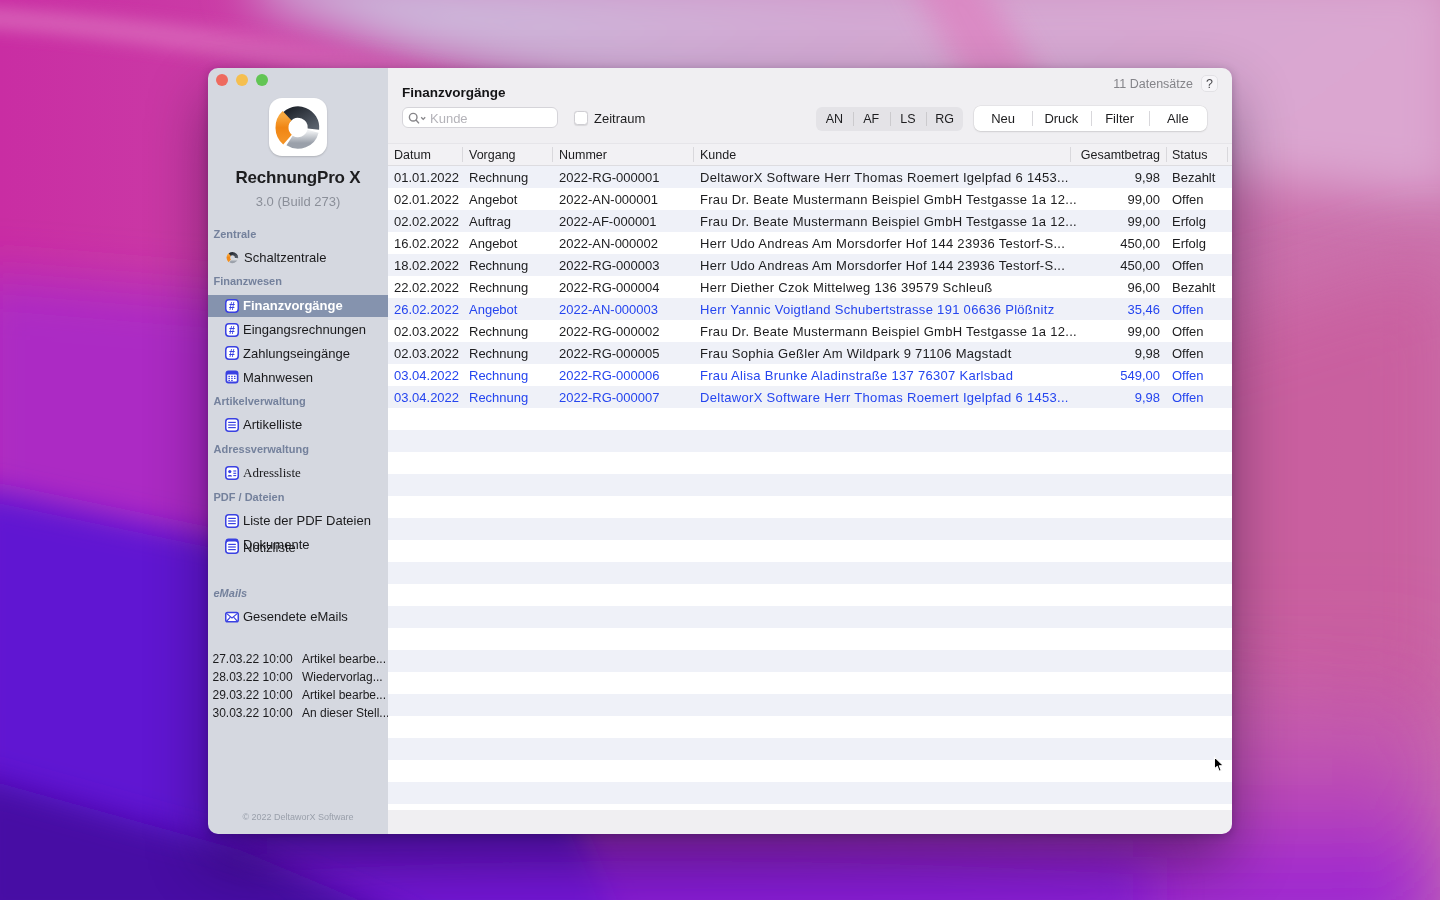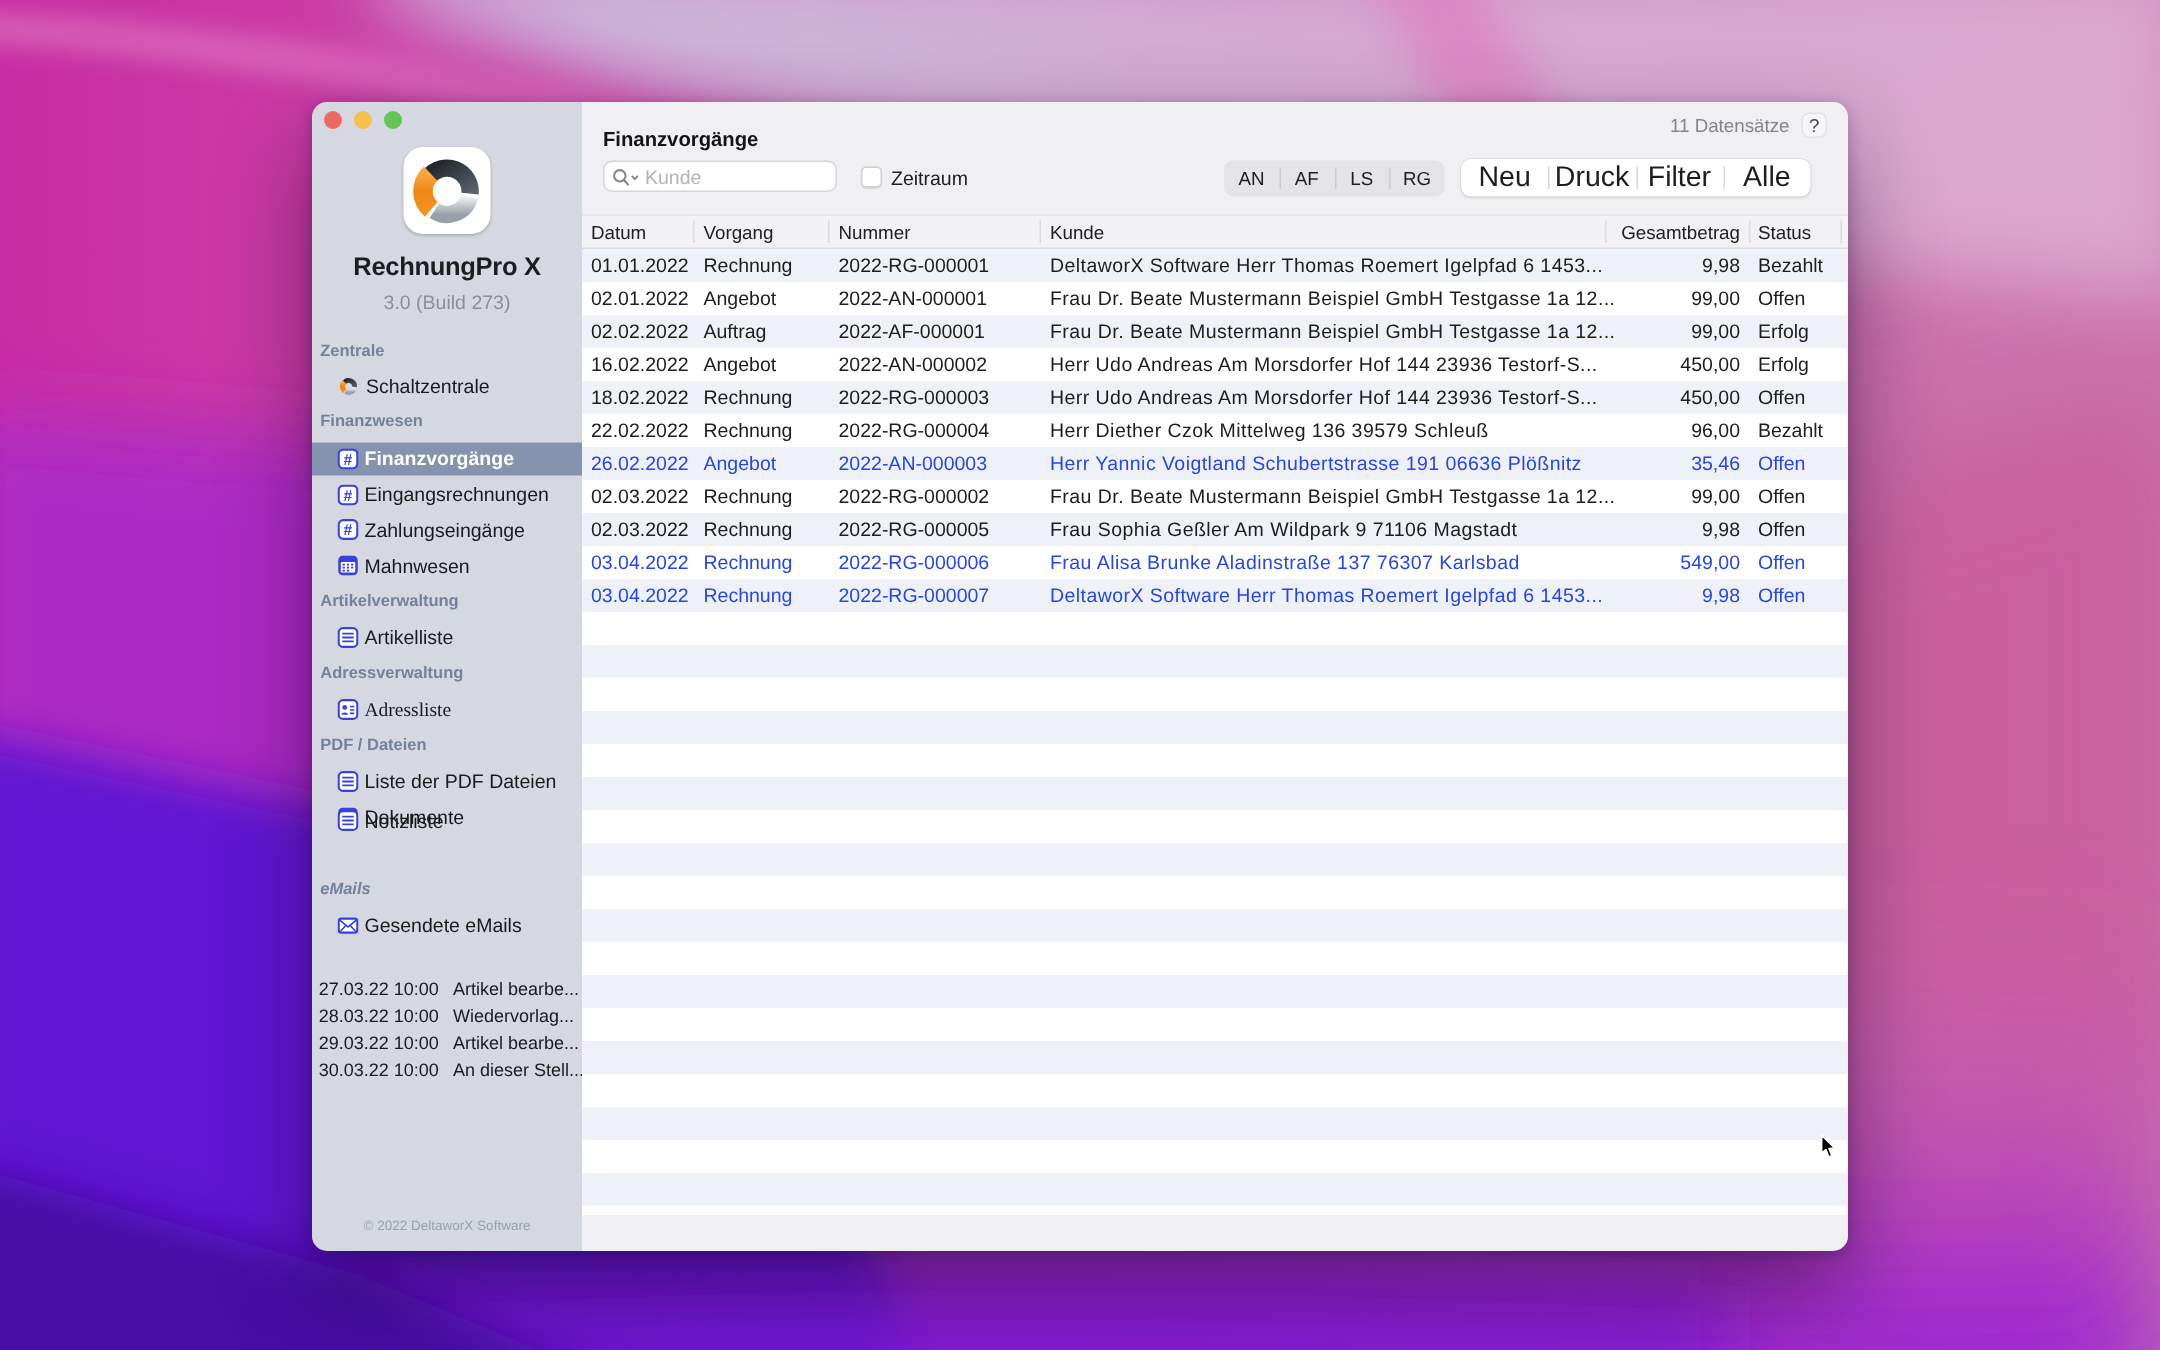--- a/index.html
+++ b/index.html
@@ -41,21 +41,21 @@
   #zlabel{position:absolute;left:206px;top:42.5px;font-size:13px;color:#1d1d1f;}
   #seg1{position:absolute;left:428px;top:39px;width:147px;height:24px;background:#e4e3e7;
     border-radius:6px;display:flex;}
   #seg1 div{flex:1;display:flex;align-items:center;justify-content:center;
     font-size:12.5px;color:#1d1d1f;position:relative;}
   #seg1 div + div::before{content:"";position:absolute;left:0;top:5px;bottom:5px;
     width:1px;background:#cbcacd;}
   #seg2{position:absolute;left:586px;top:38px;width:233px;height:25px;background:#fff;
     border-radius:6.5px;display:flex;box-shadow:0 0 0 .5px rgba(0,0,0,.08),0 1px 2px rgba(0,0,0,.1);}
   #seg2 div{flex:1;display:flex;align-items:center;justify-content:center;
-    font-size:19px;color:#1d1d1f;position:relative;}
+    font-size:13px;color:#1d1d1f;position:relative;}
   #seg2 div + div::before{content:"";position:absolute;left:0;top:5px;bottom:5px;
     width:1px;background:#d8d7db;}
   #nrec{position:absolute;right:39px;top:9px;font-size:12.5px;color:#848489;}
   #qbtn{position:absolute;right:14px;top:7px;width:17px;height:17px;background:#f6f5f8;
     border:1px solid #e2e1e5;border-radius:5px;font-size:12.5px;font-weight:normal;color:#4a4a4e;
     display:flex;align-items:center;justify-content:center;box-sizing:border-box;}
   
   #thead{position:absolute;left:0;top:75px;width:844px;height:23px;background:#f2f1f4;
     border-top:1px solid #e6e5e9;border-bottom:1px solid #dddce0;box-sizing:border-box;}
   #thead span{position:absolute;top:50%;transform:translateY(-50%);font-size:12.5px;color:#202022;}

